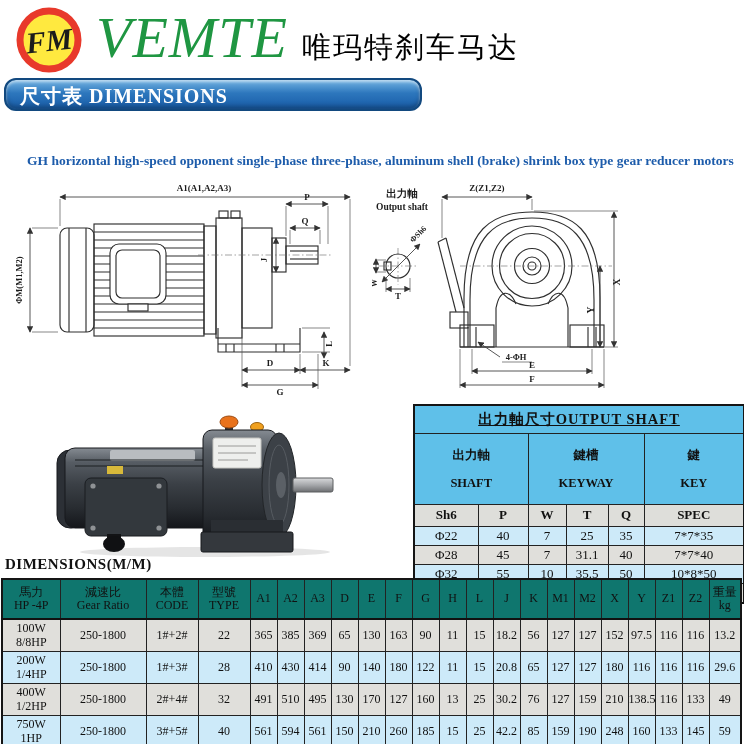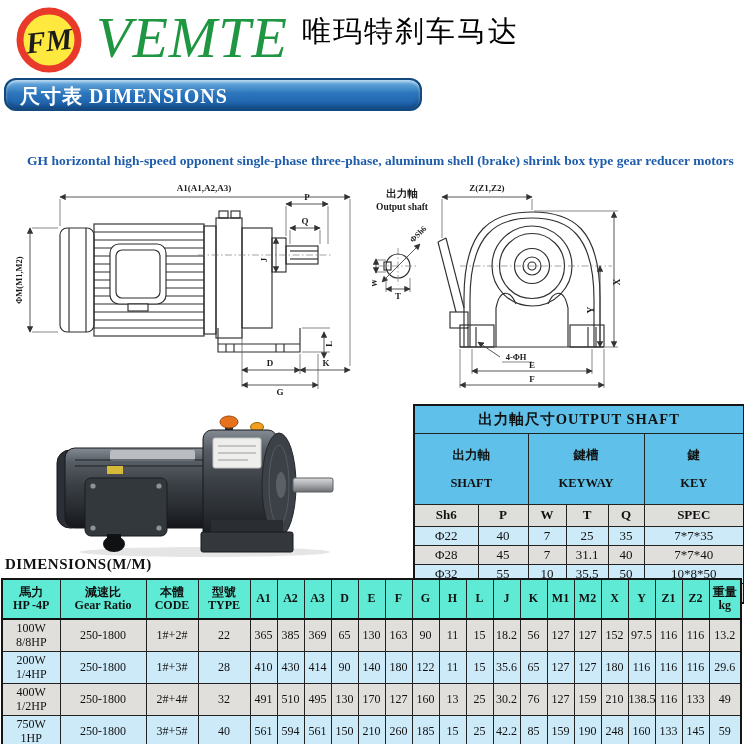--- a/index.html
+++ b/index.html
@@ -2,21 +2,21 @@
 <html><head>
 <meta charset="utf-8">
 <style>
   html,body{margin:0;padding:0;background:#fff;}
   #stage{position:relative;width:744px;height:744px;background:#ffffff;overflow:hidden;
          font-family:"Liberation Serif","DejaVu Serif",serif;color:#111;}
   
   #logo{position:absolute;left:12px;top:5px;width:74px;height:70px;}
   #brand{position:absolute;left:96px;top:2px;font-size:58px;font-style:italic;font-weight:normal;
          color:#1f9642;letter-spacing:1px;line-height:72px;}
-  #brand-cn{position:absolute;left:302px;top:12px;font-size:29px;color:#000;letter-spacing:2px;
+  #brand-cn{position:absolute;left:302px;top:28px;font-size:29px;color:#000;letter-spacing:2px;
             font-family:Liberation Serif, serif;}
   #banner{position:absolute;left:4px;top:78px;width:418px;height:33px;border-radius:12px;
           background:linear-gradient(#74b4e3,#2d77bd 45%,#175ba6);border:2px solid #12497f;
           box-shadow:inset 0 2px 3px rgba(255,255,255,.55), inset 0 -3px 4px rgba(0,0,0,.25);
           color:#fff;font-weight:bold;font-size:20px;line-height:33px;padding-left:14px;
           letter-spacing:1px;box-sizing:border-box;}
   #title-cn{position:absolute;left:6px;top:126px;font-size:20px;font-weight:bold;color:#c4221a;
             letter-spacing:.5px;white-space:nowrap;}
   #title-en{position:absolute;left:27px;top:153px;font-size:13.5px;font-weight:bold;color:#1d5cab;
             white-space:nowrap;}
@@ -25,28 +25,28 @@
   .outline{stroke:#2f2f2f;stroke-width:1.15;fill:none;}
   .thin{stroke:#555;stroke-width:.7;fill:none;}
   .dimln{stroke:#444;stroke-width:.9;fill:none;}
   .cl{stroke:#666;stroke-width:.6;stroke-dasharray:7 2.5 1.5 2.5;fill:none;}
   #dimensions-label{position:absolute;left:5px;top:556px;font-size:15px;font-weight:bold;letter-spacing:.5px;}
   
   table{border-collapse:collapse;table-layout:fixed;}
   th,td{border:1.4px solid #222;text-align:center;vertical-align:middle;
         white-space:pre-line;padding:0;line-height:1.12;overflow:hidden;}
   #ost{position:absolute;left:413px;top:404px;width:330px;font-size:13px;border:2.5px solid #151515;}
-  #ost .ost-title th{background:#5fc0e9;font-size:14.5px;font-weight:bold;height:27px;letter-spacing:1px;}
+  #ost .ost-title th{background:#5fc0e9;font-size:14.5px;font-weight:bold;height:27px;letter-spacing:1px;text-decoration:underline;}
   #ost .ost-groups th{background:#5fc0e9;font-weight:bold;font-size:12.5px;height:40px;}
   #ost .ost-cols th{background:#dededa;font-weight:bold;height:21px;font-size:13px;}
   #ost tbody td{height:18px;}
   #ost tbody tr:nth-child(odd){background:#cdeaf9;}
   #ost tbody tr:nth-child(even){background:#e0dfdb;}
   #dim{position:absolute;left:1px;top:578px;width:741px;font-size:12px;border:2.5px solid #151515;}
-  #dim thead th{background:#5eead4;font-weight:bold;height:38px;font-size:12px;border-bottom:2px solid #111;}
+  #dim thead th{background:#0f766e;font-weight:normal;height:38px;font-size:12px;border-bottom:2px solid #111;}
   #dim tbody td{height:31px;}
   #dim tbody tr:nth-child(odd){background:#e0dfdb;}
   #dim tbody tr:nth-child(even){background:#cdeaf9;}
 </style>
 </head>
 <body>
 
 <div id="stage">
 
   <svg id="logo" viewBox="0 0 74 70">
@@ -423,21 +423,21 @@
           <td>28</td>
           <td>410</td>
           <td>430</td>
           <td>414</td>
           <td>90</td>
           <td>140</td>
           <td>180</td>
           <td>122</td>
           <td>11</td>
           <td>15</td>
-          <td>35.6</td>
+          <td>20.8</td>
           <td>65</td>
           <td>127</td>
           <td>127</td>
           <td>180</td>
           <td>116</td>
           <td>116</td>
           <td>116</td>
           <td>29.6</td>
         </tr>
         <tr>

